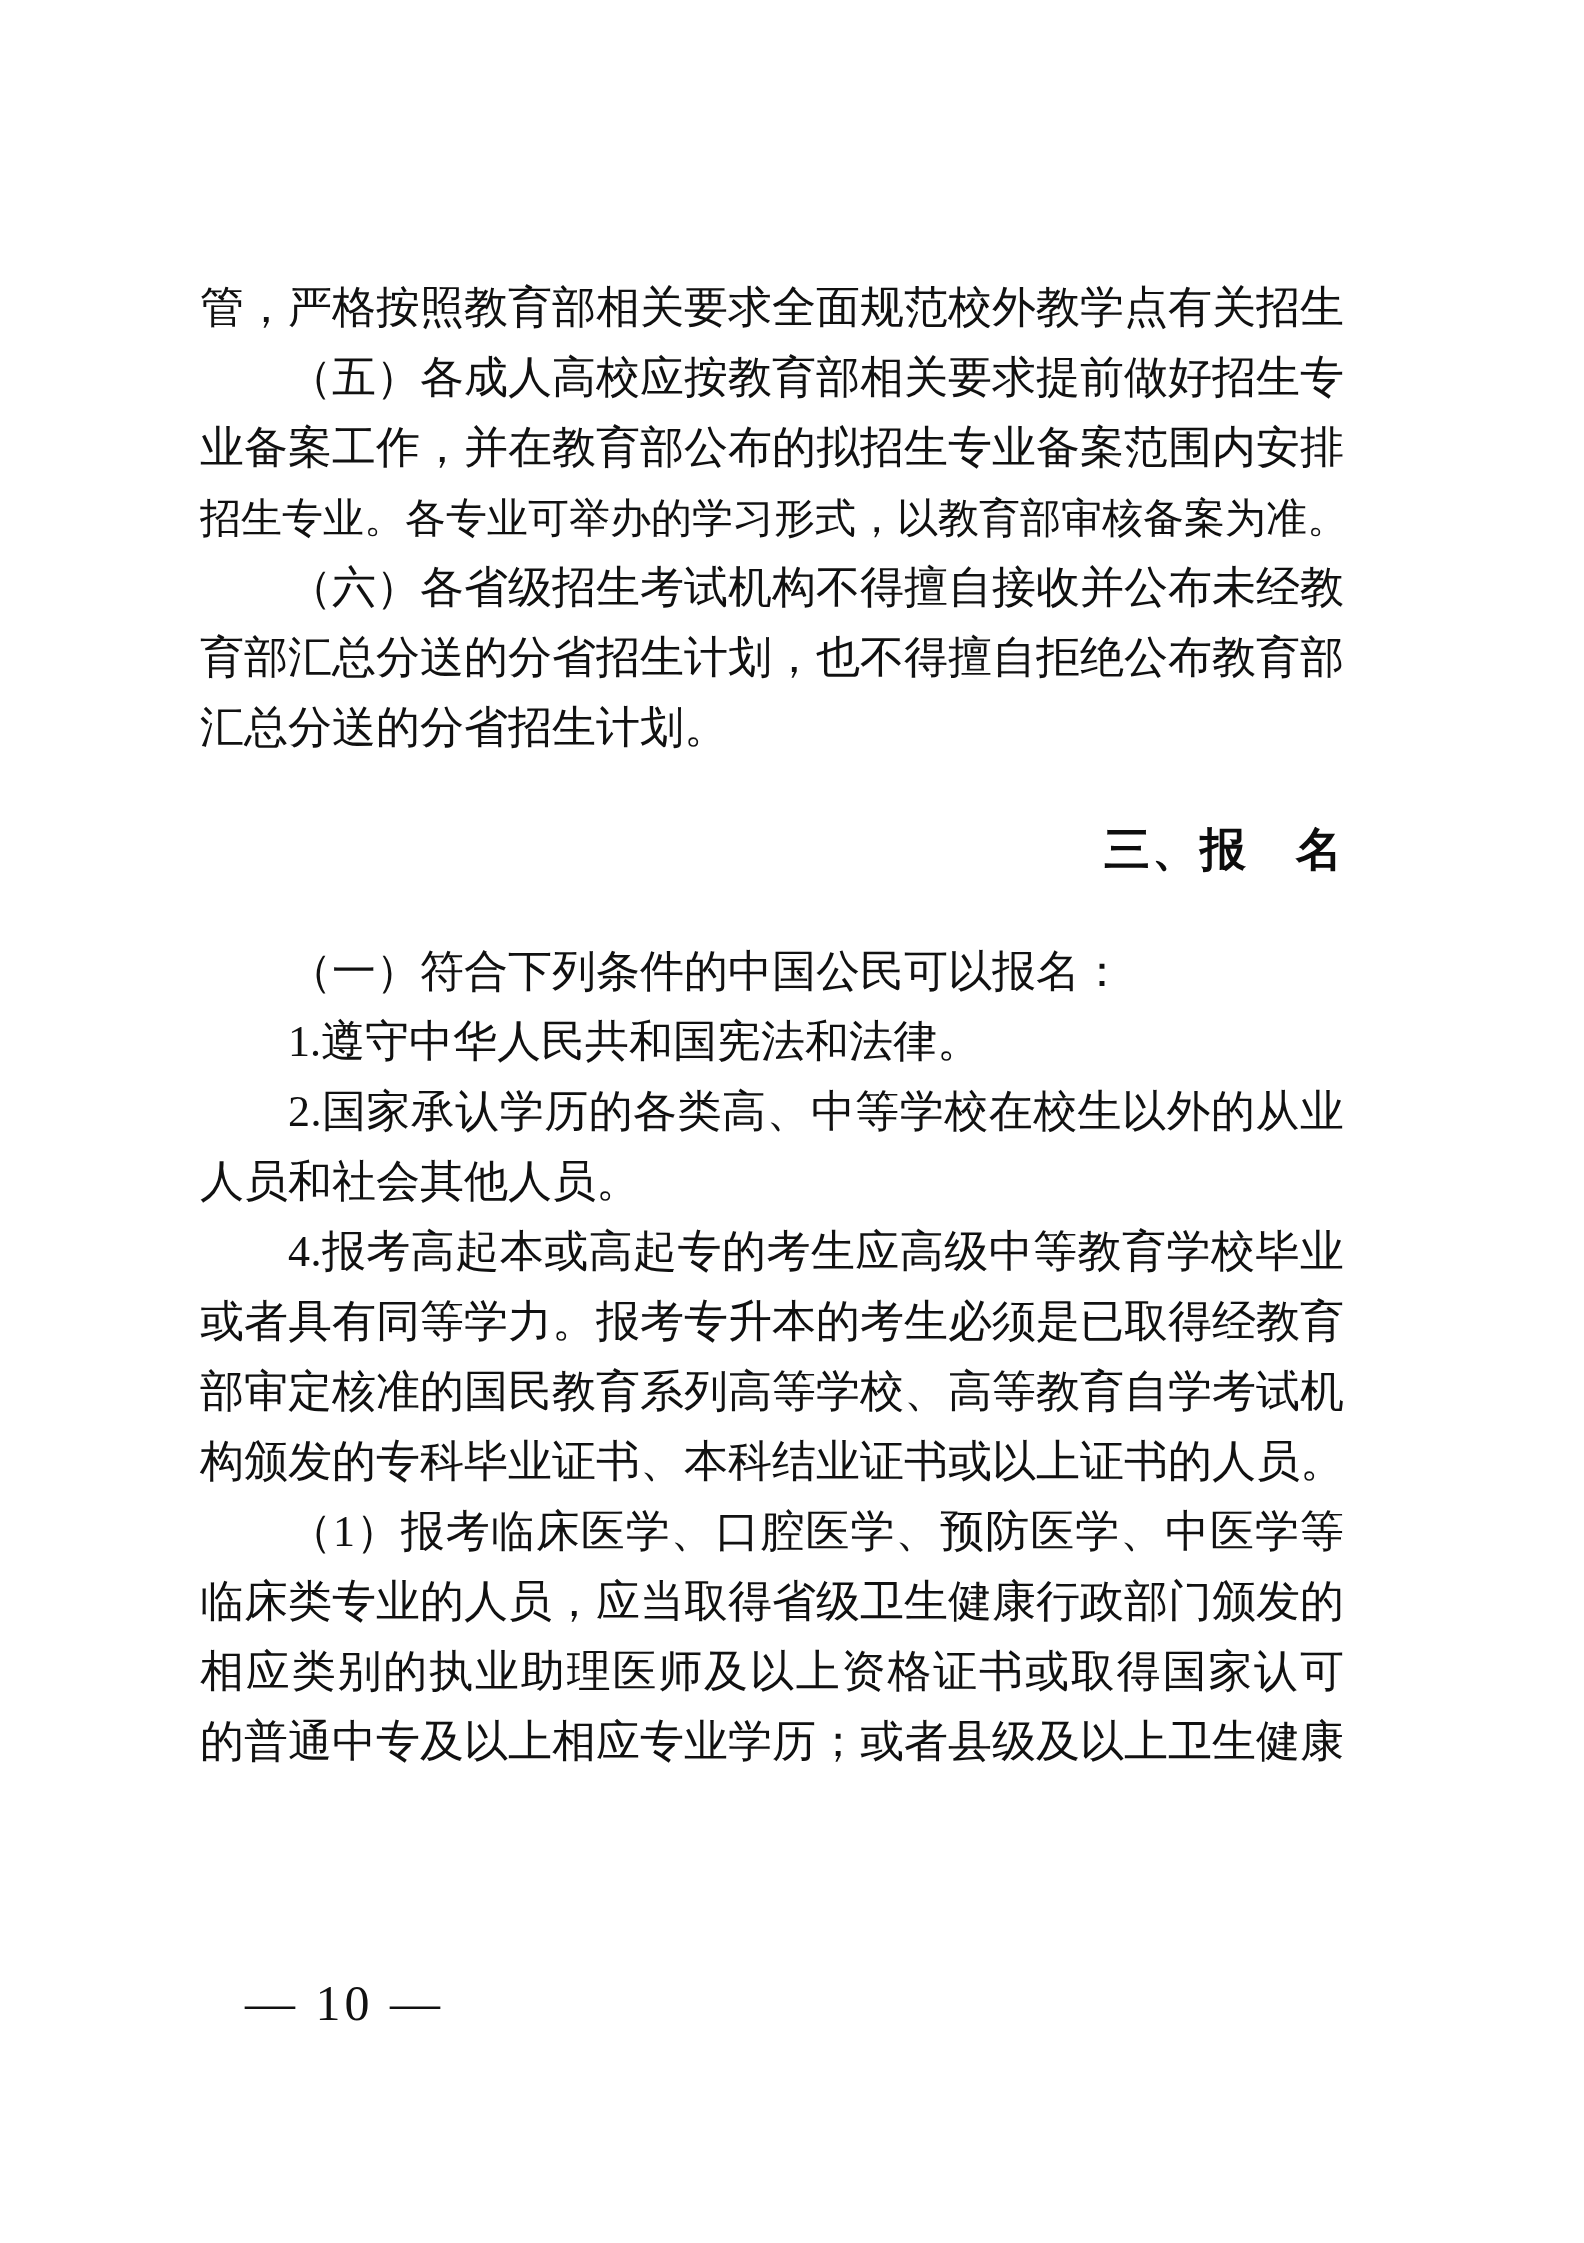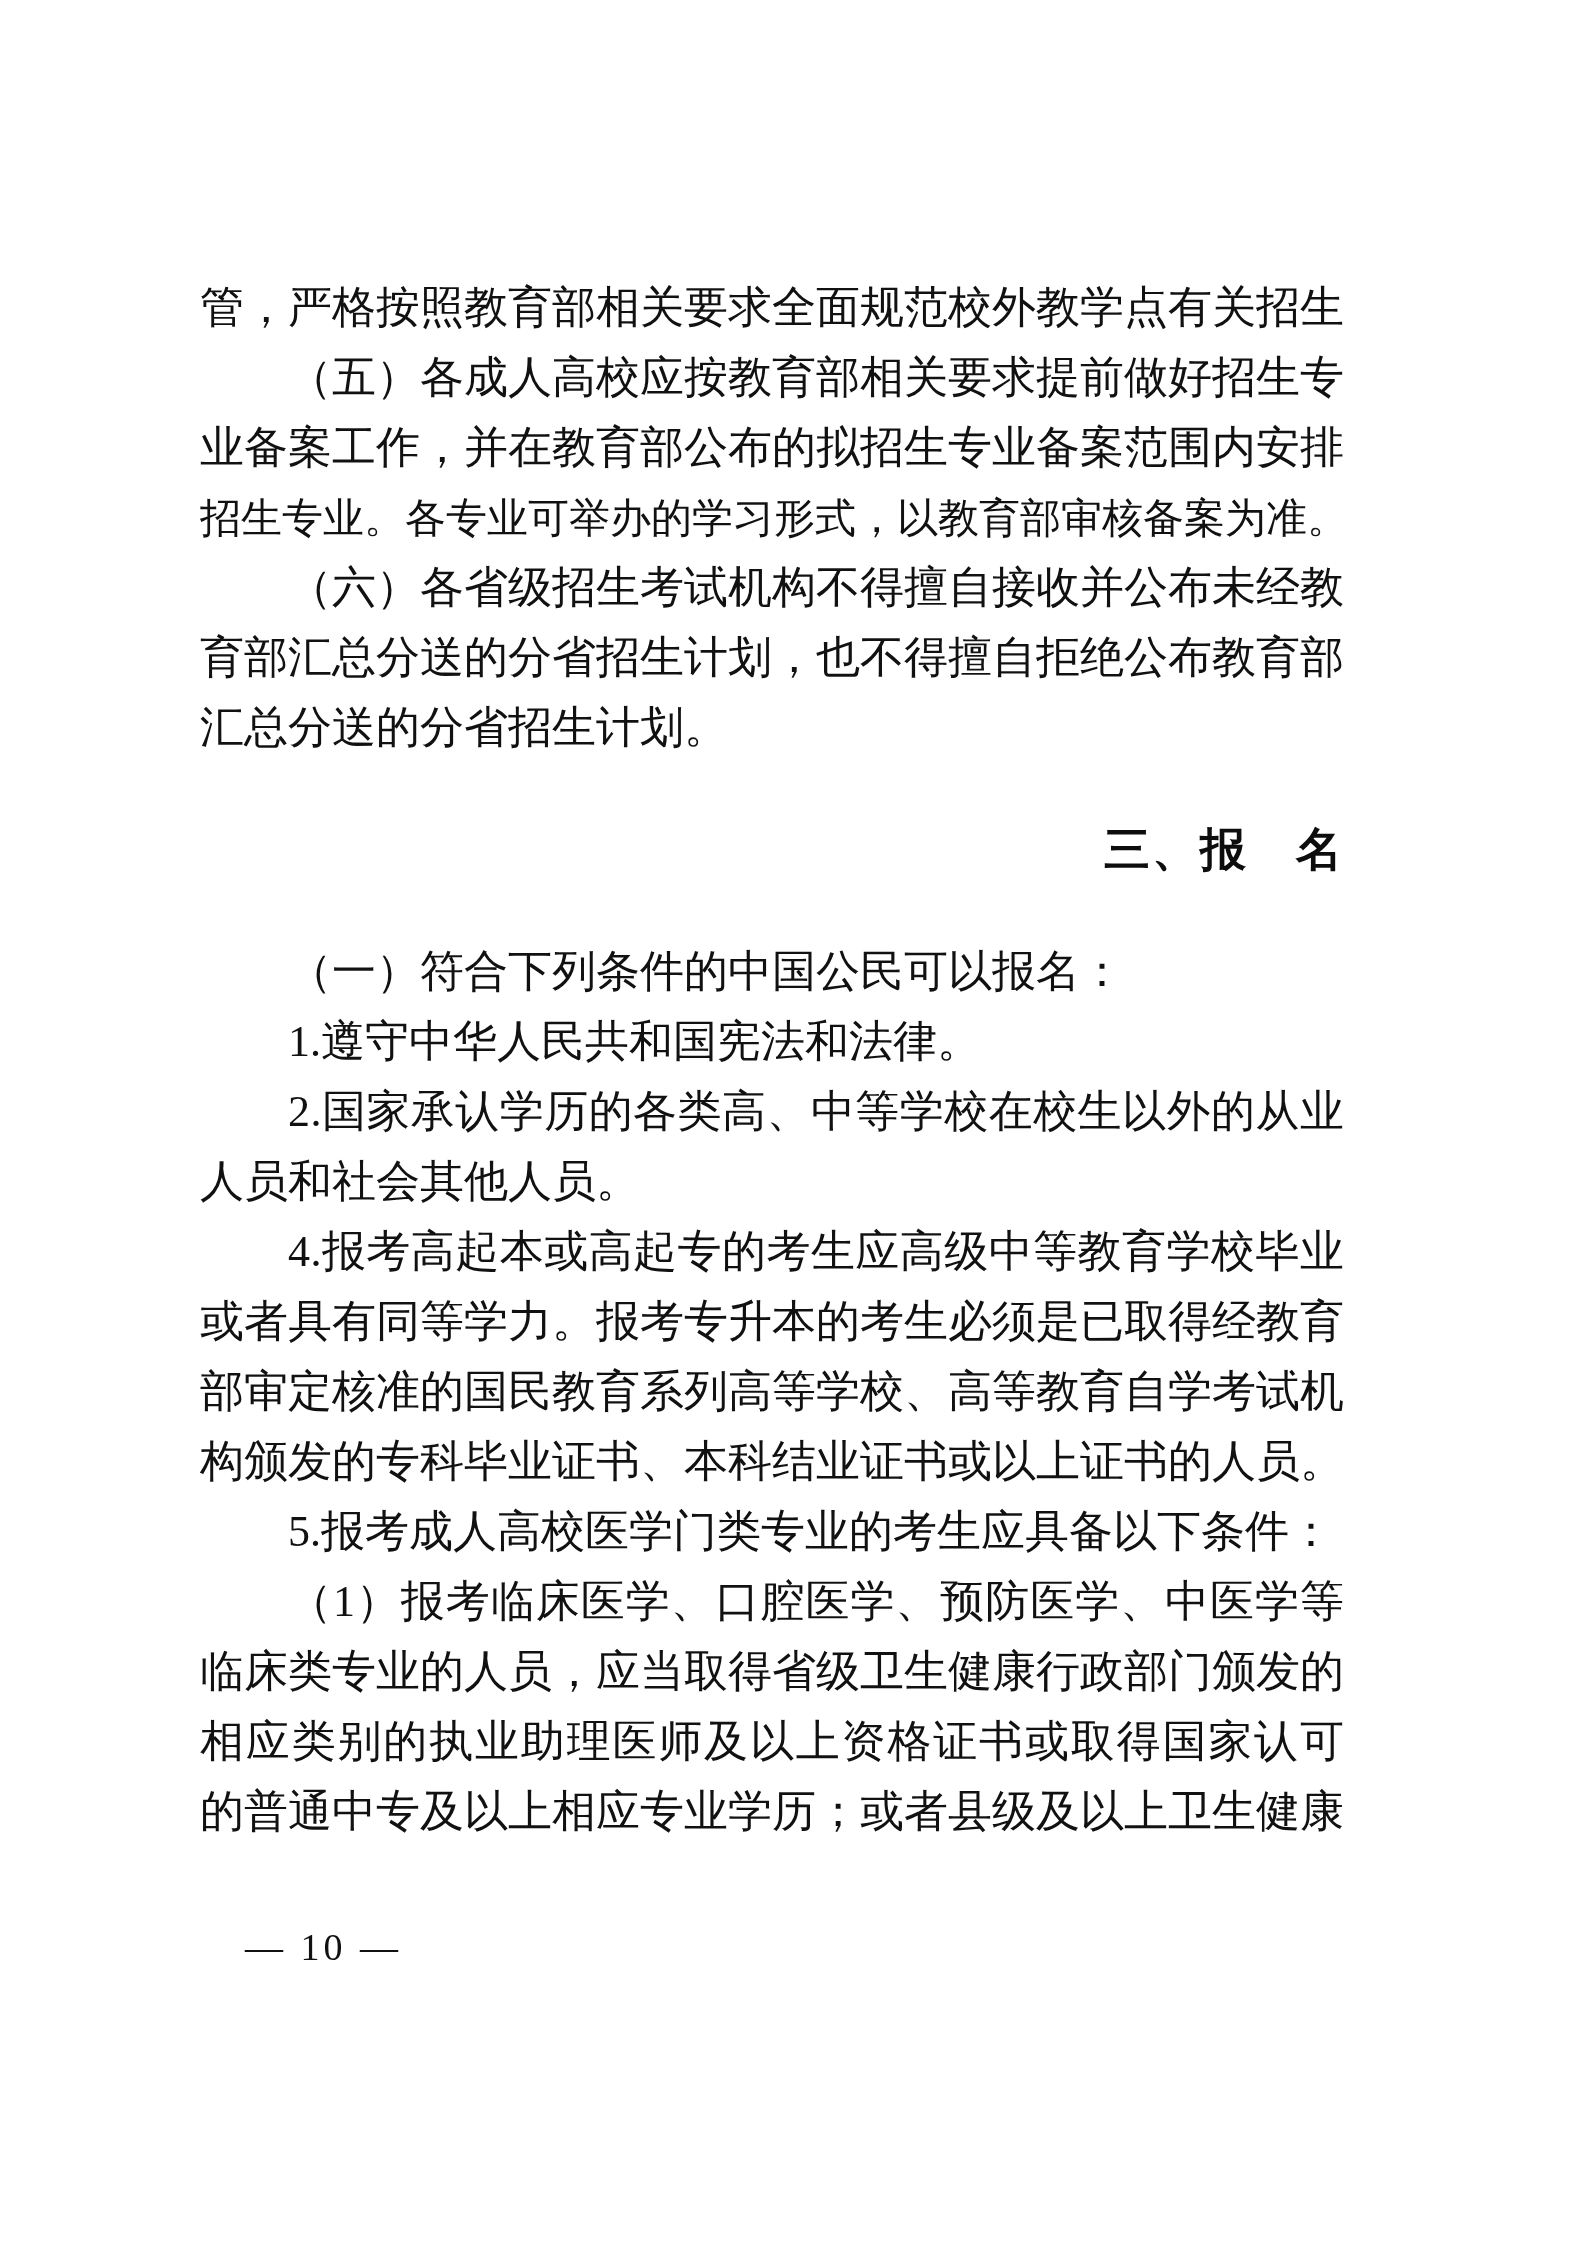--- a/index.html
+++ b/index.html
@@ -50,24 +50,24 @@
     text-align: right;
     font-size: 46px;
     font-weight: bold;
     font-family: "Liberation Sans", "DejaVu Sans", sans-serif;
     letter-spacing: 2px;
     color: #0d0d0d;
   }
   .pagenum {
     position: absolute;
     left: 245px;
-    top: 1912px;
+    top: 1968px;
     height: 70px;
     line-height: 70px;
-    font-size: 38px;
+    font-size: 50px;
     color: #111111;
     letter-spacing: 4px;
   }
 </style>
 </head>
 <body>
 
 <div class="page">
   <div class="textblock">
     <div class="line just">
@@ -374,21 +374,20 @@
         <span>或</span>
         <span>以</span>
         <span>上</span>
         <span>证</span>
         <span>书</span>
         <span>的</span>
         <span>人</span>
         <span>员</span>
         <span>。</span>
       </div>
-    <div class="line indent">5.报考成人高校医学门类专业的考生应具备以下条件：</div>
     <div class="line indent just">
         <span>（</span>
         <span>1</span>
         <span>）</span>
         <span>报</span>
         <span>考</span>
         <span>临</span>
         <span>床</span>
         <span>医</span>
         <span>学</span>

